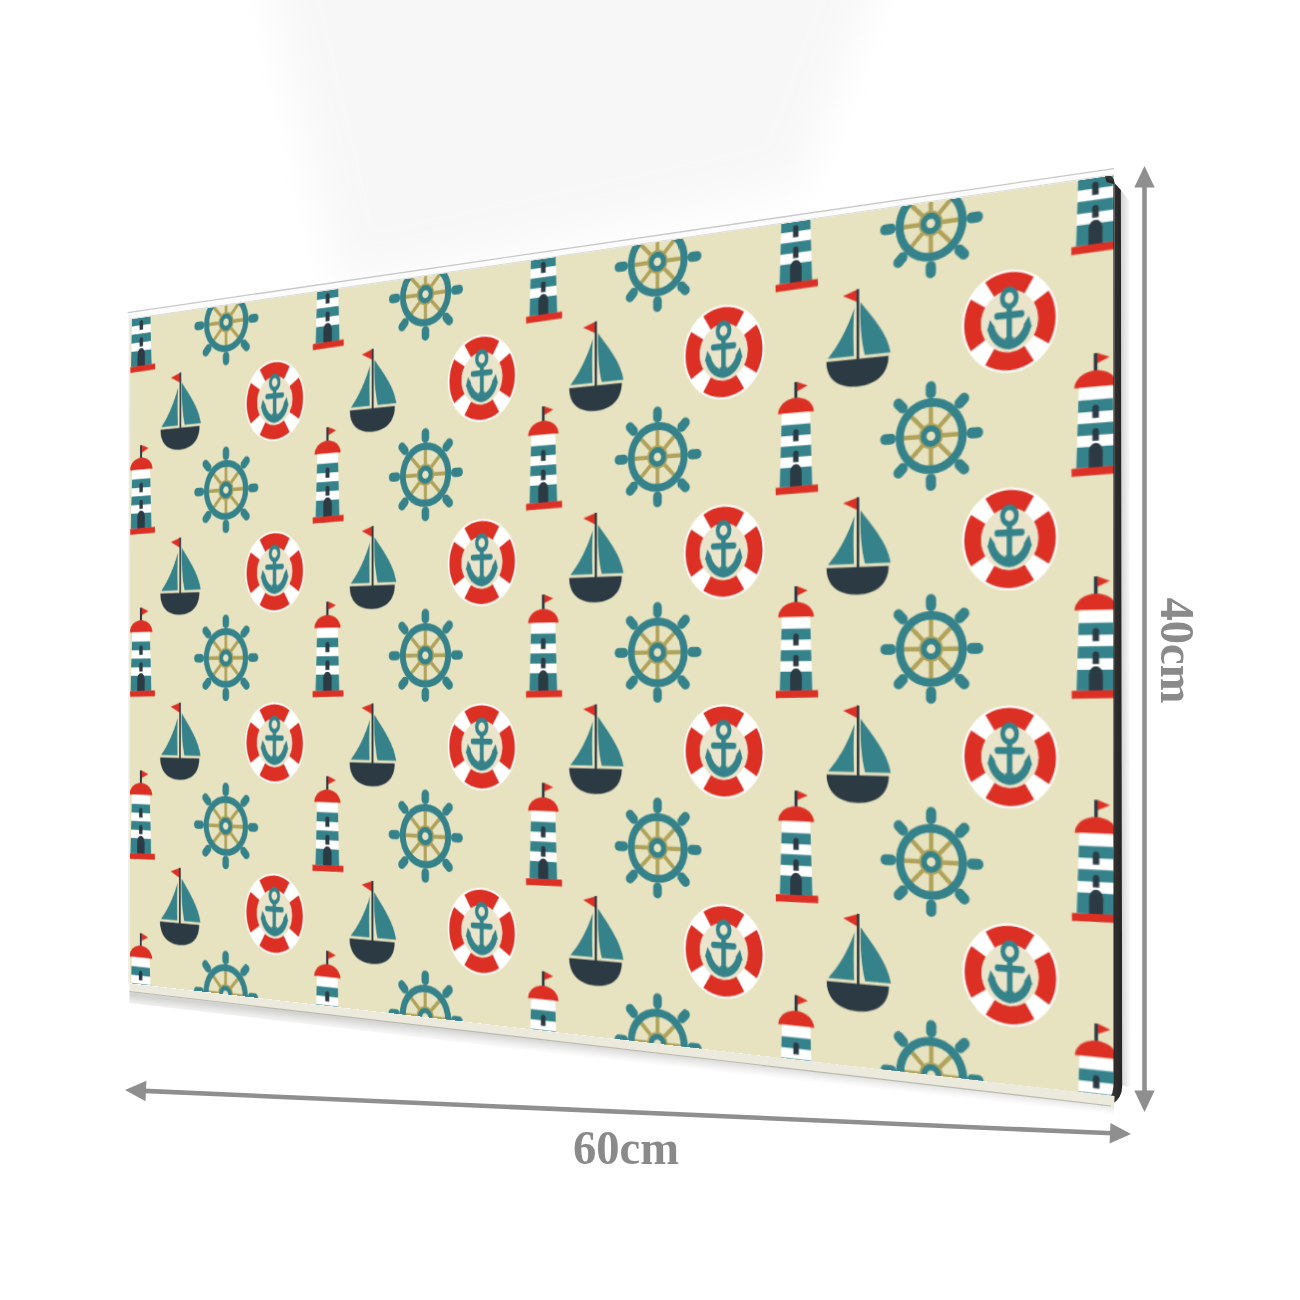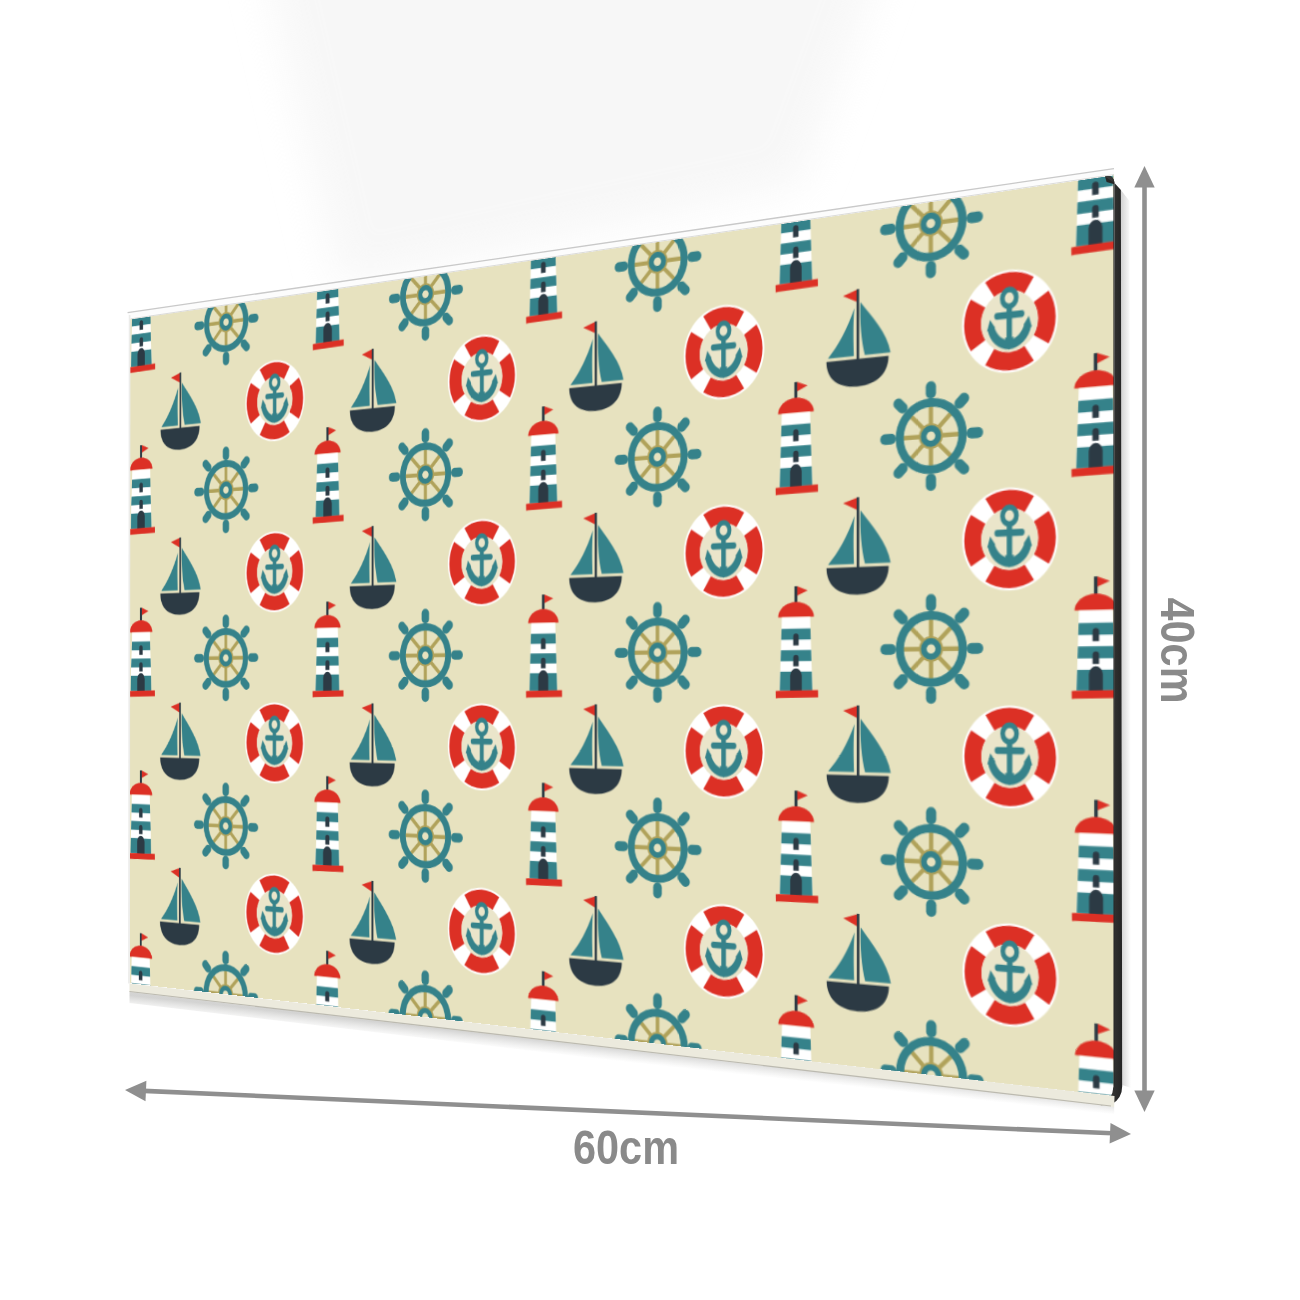--- a/index.html
+++ b/index.html
@@ -1,16 +1,16 @@
 <!DOCTYPE html>
 <html><head>
 <meta charset="utf-8">
 <style>
 html,body{margin:0;padding:0;background:#ffffff;overflow:hidden}
-#stage{position:relative;width:1088px;height:1300px;font-family:Liberation Sans, sans-serif}
+#stage{position:relative;width:1088px;height:1300px;font-family:Liberation Serif, serif}
 #flat{position:absolute;left:0;top:0;width:1200px;height:800px;transform-origin:0 0;
 transform:matrix3d(0.56081916,-0.16066223,0,-0.00023232,-0.00097144,0.82847776,0,-0.00000162,0,0,1,0,130.2959,319.1755,0,1);}
 #ov{position:absolute;left:0;top:0}
 </style>
 </head>
 <body>
 <div id="stage">
 
 <svg id="refl" width="1300" height="1300" style="position:absolute;left:0;top:0">
 <defs>

